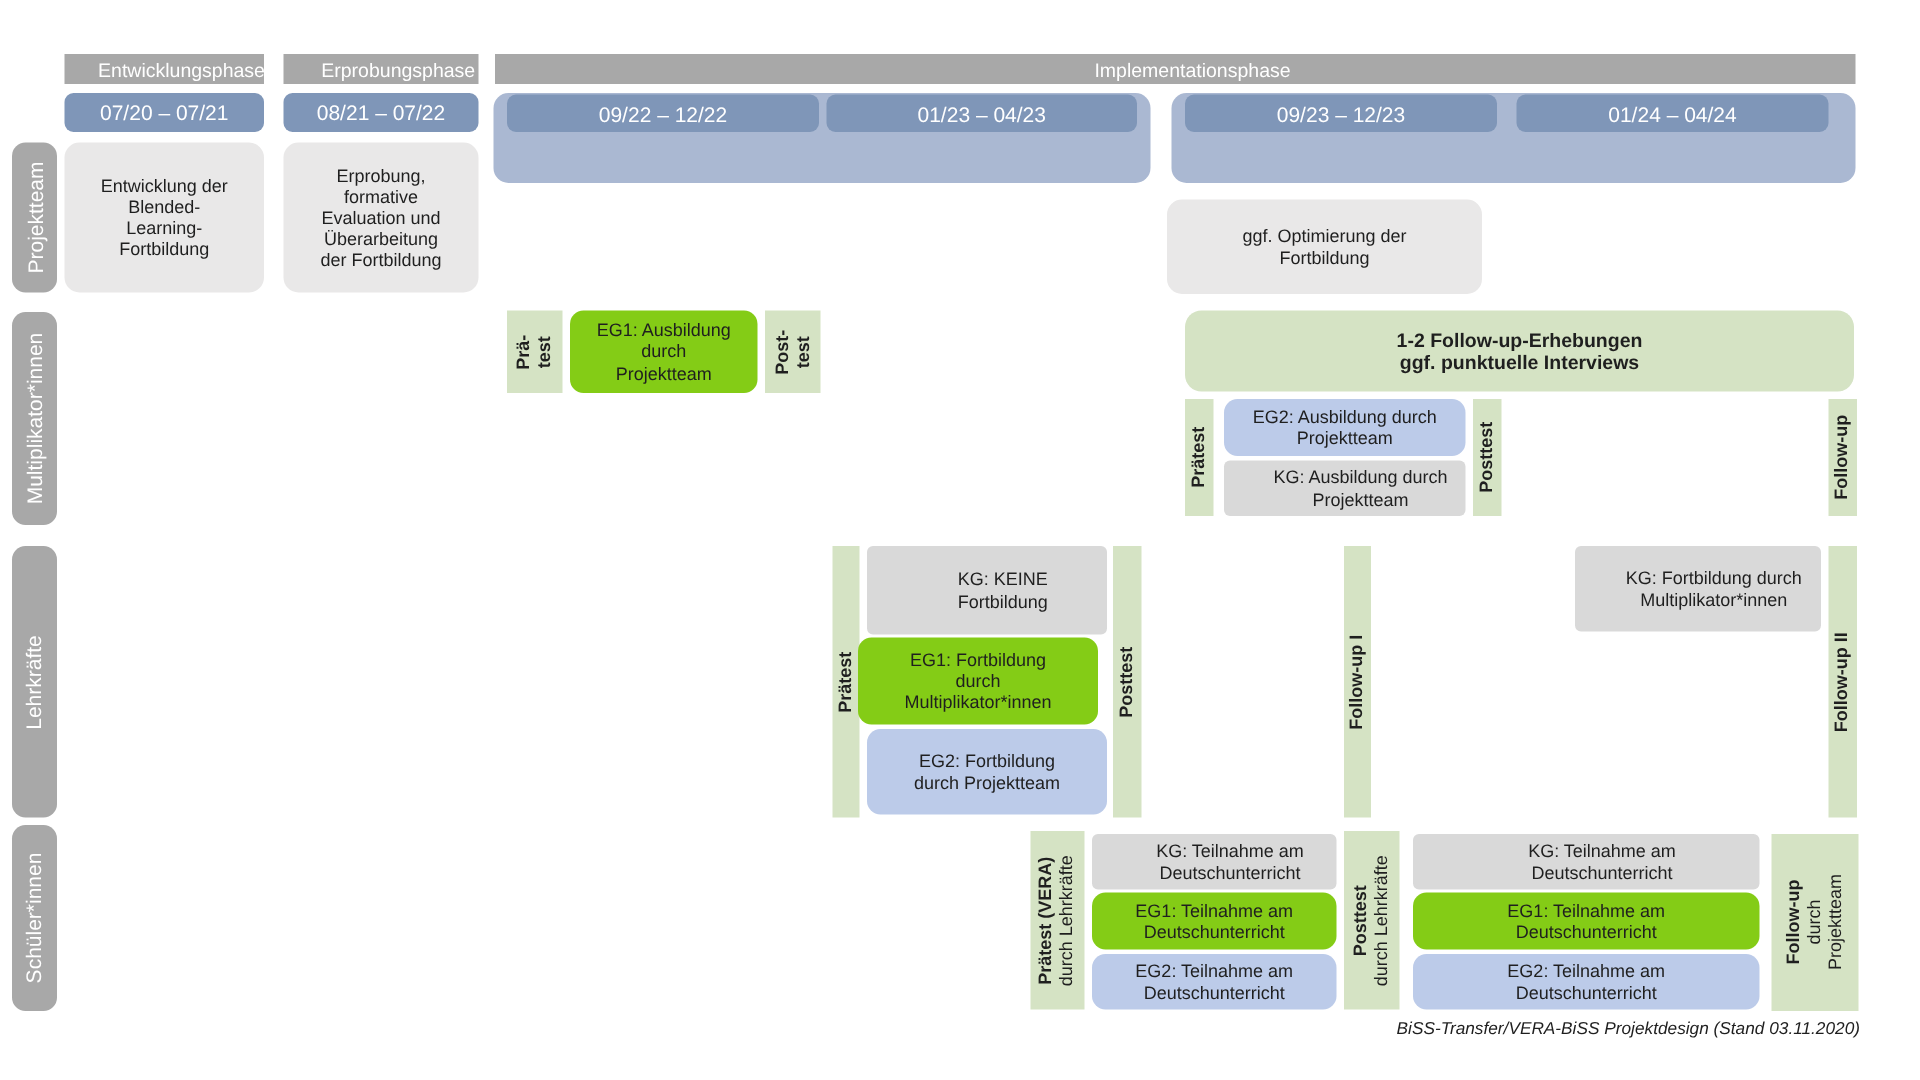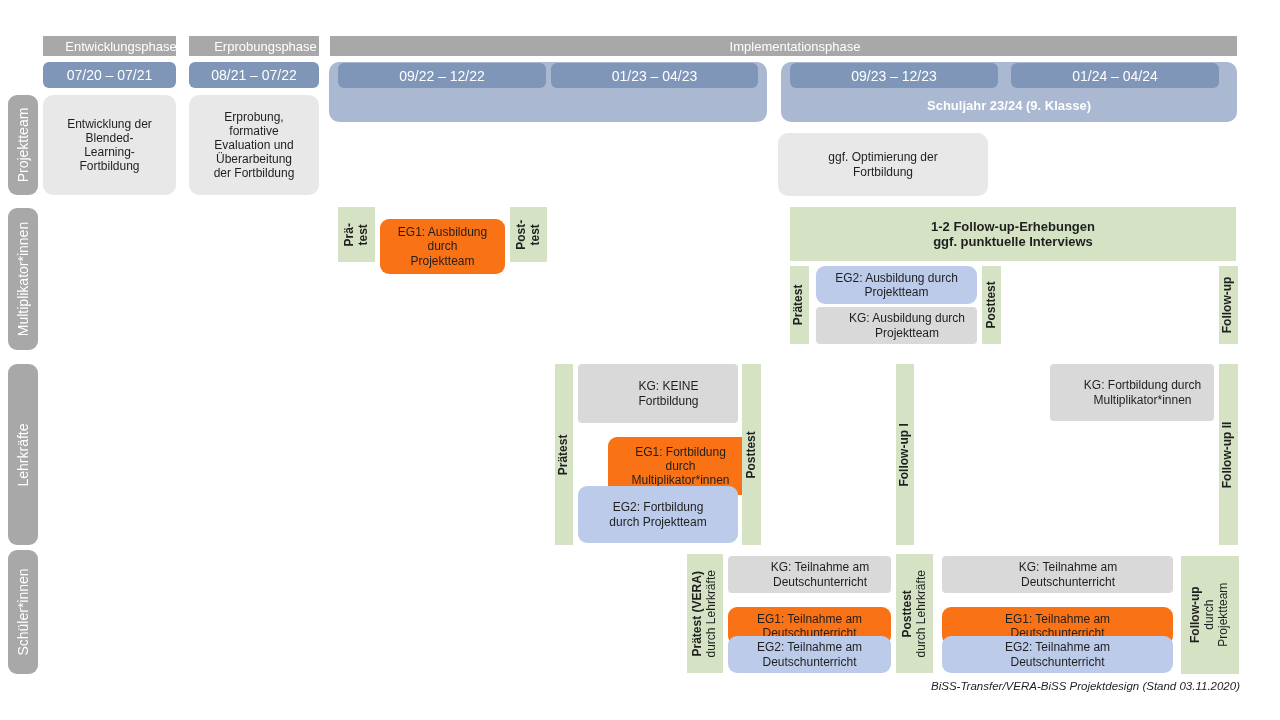--- a/index.html
+++ b/index.html
@@ -2,56 +2,55 @@
 <html><head>
 <meta charset="utf-8">
 <style>
   html,body{margin:0;padding:0;background:#ffffff;}
   .stage{
     position:relative;width:1280px;height:720px;background:#ffffff;overflow:hidden;
     font-family:"Liberation Sans",sans-serif;color:#1f1f1f;
   }
   .abs{position:absolute;box-sizing:border-box;}
   .cell{display:flex;align-items:center;justify-content:center;text-align:center;
-        white-space:pre-line;line-height:1.18;font-size:12px;}
+        white-space:pre-line;line-height:1.18;font-size:12px;border-radius:11px;}
   
   .phasehdr{background:#a8a8a8;color:#ffffff;font-size:13px;display:flex;
             align-items:center;justify-content:center;padding-left:23px;}
   .dateband{background:#aab8d2;border-radius:10px;}
   .datebar{background:#7f96b8;color:#ffffff;font-size:14px;border-radius:6px;
            display:flex;align-items:center;justify-content:center;}
   .bandlabel{color:#ffffff;font-size:13px;font-weight:bold;display:flex;
              align-items:center;justify-content:center;}
   
   .rowlabel{background:#a8a8a8;border-radius:9px;display:flex;align-items:center;
             justify-content:center;}
   .rowlabel .vt{transform:rotate(-90deg);color:#ffffff;font-size:14px;
                 white-space:pre;flex:none;}
   
   .graybox{background:#e9e8e8;border-radius:10px;}
   .kgbox{background:#d9d9d9;border-radius:4px;padding-left:21px;}
-  .eg1box{background:#f97316;border-radius:9px;margin-top:12px;}
+  .eg1box{background:#84cc16;border-radius:9px;}
   .eg2box{background:#bccbe9;border-radius:9px;}
   .greenbox{background:#d5e3c4;}
   
   .vbar{background:#d5e3c4;display:flex;align-items:center;justify-content:center;}
   .vbar .vwrap{transform:rotate(-90deg);text-align:center;flex:none;line-height:1.15;}
   .vbar .vb{display:block;font-weight:bold;font-size:12px;white-space:pre;}
   .vbar .vn{display:block;font-weight:normal;font-size:12px;white-space:pre;}
   .caption{font-style:italic;font-size:11.5px;color:#1f1f1f;text-align:right;}
   .big-green-text{font-size:13px;font-weight:bold;}
 </style>
 </head>
 <body>
 
 <div class="stage">
 
   <div class="abs dateband" style="left:329px;top:62px;width:438px;height:60px"></div>
   <div class="abs dateband" style="left:781px;top:62px;width:456px;height:60px"></div>
-  <div class="abs bandlabel" style="left:781px;top:90px;width:456px;height:30px">Schuljahr 23/24 (9. Klasse)</div>
 
   <div class="abs phasehdr" style="left:43px;top:36px;width:133px;height:20px">Entwicklungsphase</div>
   <div class="abs phasehdr" style="left:189px;top:36px;width:130px;height:20px">Erprobungsphase</div>
   <div class="abs phasehdr" style="left:330px;top:36px;width:907px;height:20px">Implementationsphase</div>
 
   <div class="abs datebar" style="left:43px;top:62px;width:133px;height:26px">07/20 – 07/21</div>
   <div class="abs datebar" style="left:189px;top:62px;width:130px;height:26px">08/21 – 07/22</div>
   <div class="abs datebar" style="left:338px;top:63px;width:208px;height:25px">09/22 – 12/22</div>
   <div class="abs datebar" style="left:551px;top:63px;width:207px;height:25px">01/23 – 04/23</div>
   <div class="abs datebar" style="left:790px;top:63px;width:208px;height:25px">09/23 – 12/23</div>
@@ -119,21 +118,21 @@
       </div>
   </div>
 
   <div class="abs vbar" style="left:555px;top:364px;width:18px;height:181px">
     <div class="vwrap">
         <span class="vb">Prätest</span>
       </div>
   </div>
   <div class="abs cell kgbox" style="left:578px;top:364px;width:160px;height:59px">KG: KEINE
 Fortbildung</div>
-  <div class="abs cell eg1box" style="left:608px;top:425px;width:145px;height:58px">EG1: Fortbildung
+  <div class="abs cell eg1box" style="left:572px;top:425px;width:160px;height:58px">EG1: Fortbildung
 durch
 Multiplikator*innen</div>
   <div class="abs cell eg2box" style="left:578px;top:486px;width:160px;height:57px">EG2: Fortbildung
 durch Projektteam</div>
   <div class="abs vbar" style="left:742px;top:364px;width:19px;height:181px">
     <div class="vwrap">
         <span class="vb">Posttest</span>
       </div>
   </div>
   <div class="abs vbar" style="left:896px;top:364px;width:18px;height:181px">

